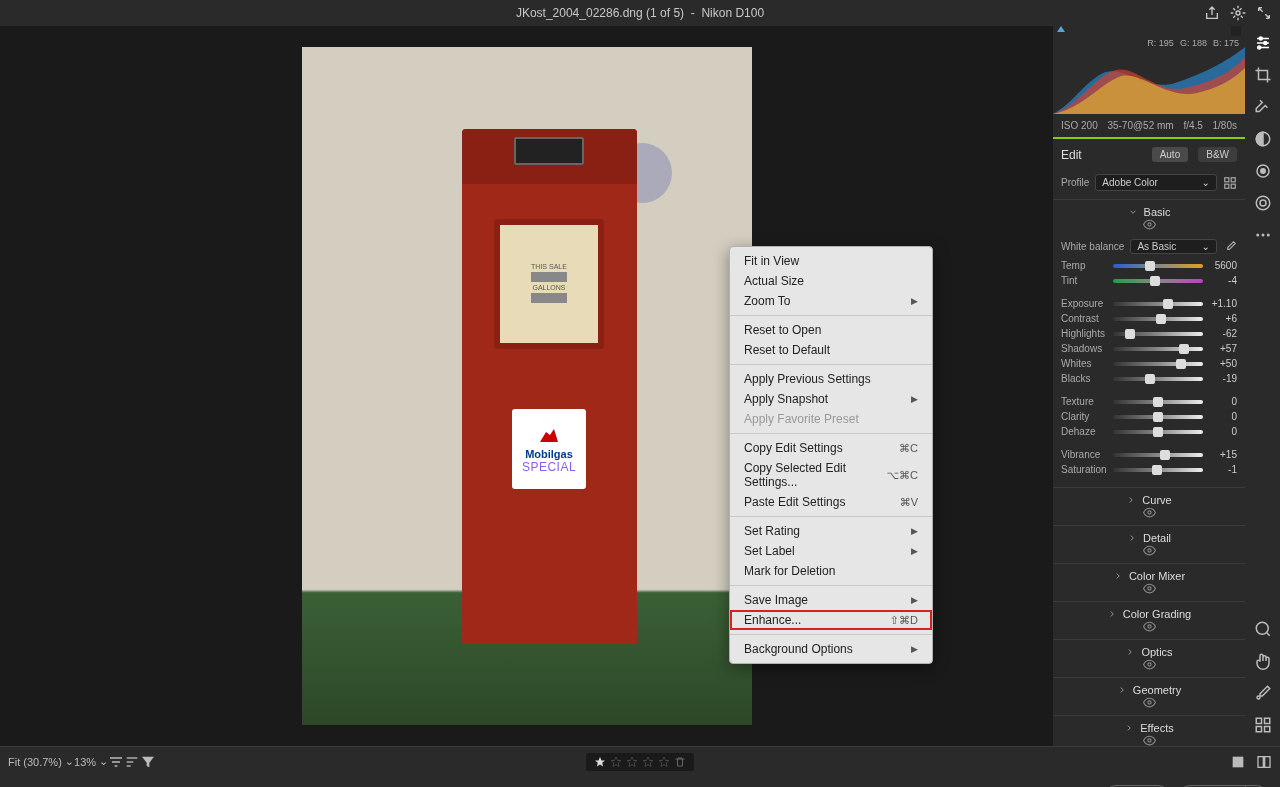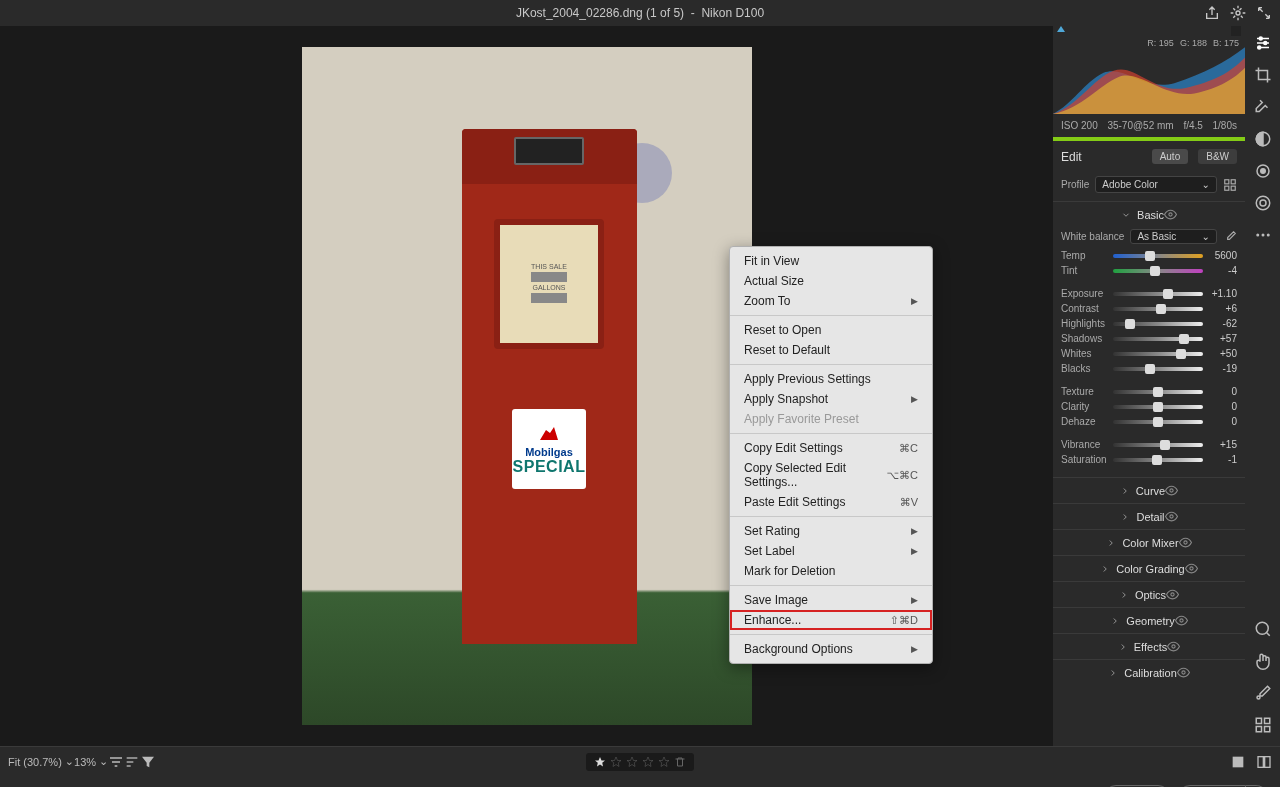--- a/index.html
+++ b/index.html
@@ -15,21 +15,21 @@
 .main { display: flex; height: 720px; }
 .canvas-area { flex: 1; background: #1a1a1a; display: flex; align-items: center; justify-content: center; position: relative; }
 .image-placeholder { width: 450px; height: 678px; background: linear-gradient(#d4cec0 0%, #d4cec0 80%, #3a6035 80.5%, #2d4828 100%); position: relative; }
 .gas-pump { position:absolute; left:160px; top:82px; width:175px; height:515px; background:#a02818; border-radius:4px 4px 0 0; }
 .gas-pump-top { position:absolute; top:0; left:0; right:0; height:55px; background:#8a2014; border-radius:4px 4px 0 0; }
 .gas-pump-window { position:absolute; top:8px; left:50%; transform:translateX(-50%); width:70px; height:28px; background:#222; border:2px solid #666; border-radius:2px; }
 .gas-pump-meter { position:absolute; top:90px; left:50%; transform:translateX(-50%); width:110px; height:130px; background:#e8dcb8; border:6px solid #8a2014; border-radius:4px; display:flex; flex-direction:column; align-items:center; justify-content:center; font-size:7px; color:#555; }
 .gas-pump-sign { position:absolute; top:280px; left:50%; transform:translateX(-50%); width:74px; height:80px; background:#fff; border-radius:3px; display:flex; flex-direction:column; align-items:center; justify-content:center; }
 .sign-logo { width:30px;height:24px;color:#c00; }
 .sign-text1 { color:#003a8c; font-weight:600; font-size:11px; }
-.sign-text2 { color:#0f766e; font-weight:700; font-size:16px; letter-spacing:0.5px; }
+.sign-text2 { color:#8b5cf6; font-weight:400; font-size:12px; letter-spacing:0.5px; }
 .pump-circle { position:absolute; left:310px; top:96px; width:60px; height:60px; border-radius:50%; background:#aab; }
 
 
 .context-menu { position: absolute; top: 220px; left: 694px; width: 204px; background: #e6e6e6; border: 1px solid #b0b0b0; border-radius: 4px; box-shadow: 0 4px 16px rgba(0,0,0,.4); color: #222; font-size: 12px; padding: 4px 0; z-index: 50; margin-left: 35px; }
 .ctx-item { padding: 3px 14px; display: flex; justify-content: space-between; align-items: center; cursor: default; position: relative; }
 .ctx-item.disabled { color: #999; }
 .ctx-item.highlighted { box-shadow: inset 0 0 0 2px #d62222; }
 .ctx-sep { height: 1px; background: #c8c8c8; margin: 4px 0; }
 .ctx-arrow { font-size: 9px; color: #555; }
 .ctx-shortcut { font-size: 11px; color: #555; }
@@ -39,35 +39,35 @@
 .right-toolbar { width: 35px; background: #2a2a2a; display: flex; flex-direction: column; align-items: center; padding-top: 8px; gap: 14px; }
 .tool-icon { width: 18px; height: 18px; color: #bbb; cursor: pointer; }
 .tool-icon.active { color: #fff; }
 
 .histogram-area { position:relative; height: 88px; border-bottom: 1px solid #3a3a3a; }
 .hist-rgb { position:absolute; top:12px; right:6px; font-size:9px; color:#aaa; display:flex; gap:6px; }
 .hist-svg { width:100%; height:72px; margin-top:16px; }
 .hist-caret { position:absolute; top:0; left:4px; width:0;height:0; border-left:4px solid transparent; border-right:4px solid transparent; border-bottom:6px solid #4fa8d8; }
 .hist-caret-r { position:absolute; top:0; right:4px; width:10px; height:10px; background:#222; }
 
-.meta-row { display:flex; justify-content:space-between; padding: 6px 8px; font-size:10px; color:#aaa; border-bottom:4px solid #84cc16; }
+.meta-row { display:flex; justify-content:space-between; padding: 6px 8px; font-size:10px; color:#aaa; border-bottom:2px solid #84cc16; }
 
 .edit-header { display:flex; align-items:center; justify-content:space-between; padding: 8px; }
 .edit-title { font-size:12px; color:#ddd; font-weight:500; }
 .edit-btns { display:flex; gap:10px; }
 .btn-small { background:#3d3d3d; color:#ccc; font-size:10px; padding:2px 8px; border-radius:3px; cursor:pointer; }
 .btn-small.auto { background:#4a4a4a; }
 
 .profile-row { display:flex; align-items:center; gap:6px; padding:4px 8px 8px; }
 .profile-label { font-size:10px; color:#aaa; }
 .profile-select { flex:1; background:#1e1e1e; border:1px solid #444; color:#ccc; font-size:10px; padding:2px 6px; border-radius:3px; display:flex; justify-content:space-between; align-items:center; }
 .profile-grid { width:14px;height:14px; color:#aaa; }
 
 .panel-section { border-top:1px solid #3a3a3a; }
-.section-header { display:flex; align-items:center; justify-content:center; padding:6px 8px; cursor:pointer; }
+.section-header { display:flex; align-items:center; justify-content:center; padding:6px 8px; cursor:pointer;flex-direction:column; }
 .section-title-wrap { display:flex; align-items:center; gap:6px; }
 .chevron { width:10px; height:10px; color:#aaa; }
 .section-title { font-size:11px; color:#ddd; }
 .eye-icon { width:13px; height:13px; color:#888; }
 
 .section-body { padding: 2px 8px 8px; }
 .wb-row { display:flex; align-items:center; gap:6px; margin-bottom:6px; }
 .wb-select { flex:1; background:#1e1e1e; border:1px solid #444; color:#ccc; font-size:10px; padding:1px 6px; border-radius:3px; display:flex; justify-content:space-between; }
 .eyedrop { width:14px;height:14px;color:#aaa; }
 

